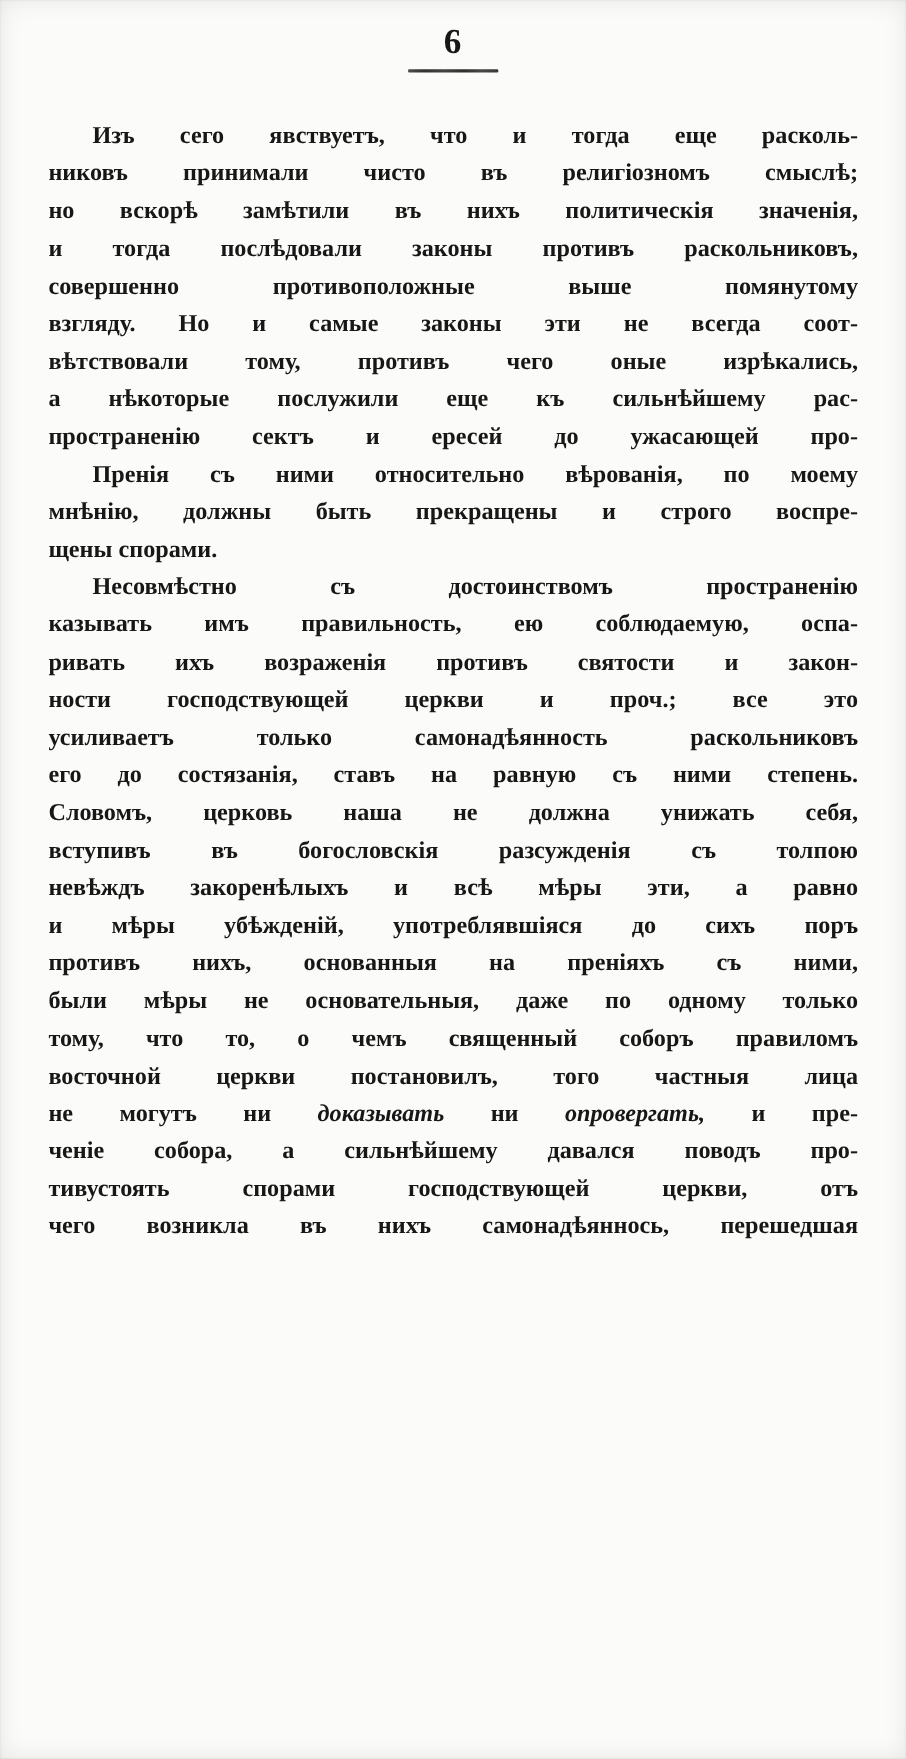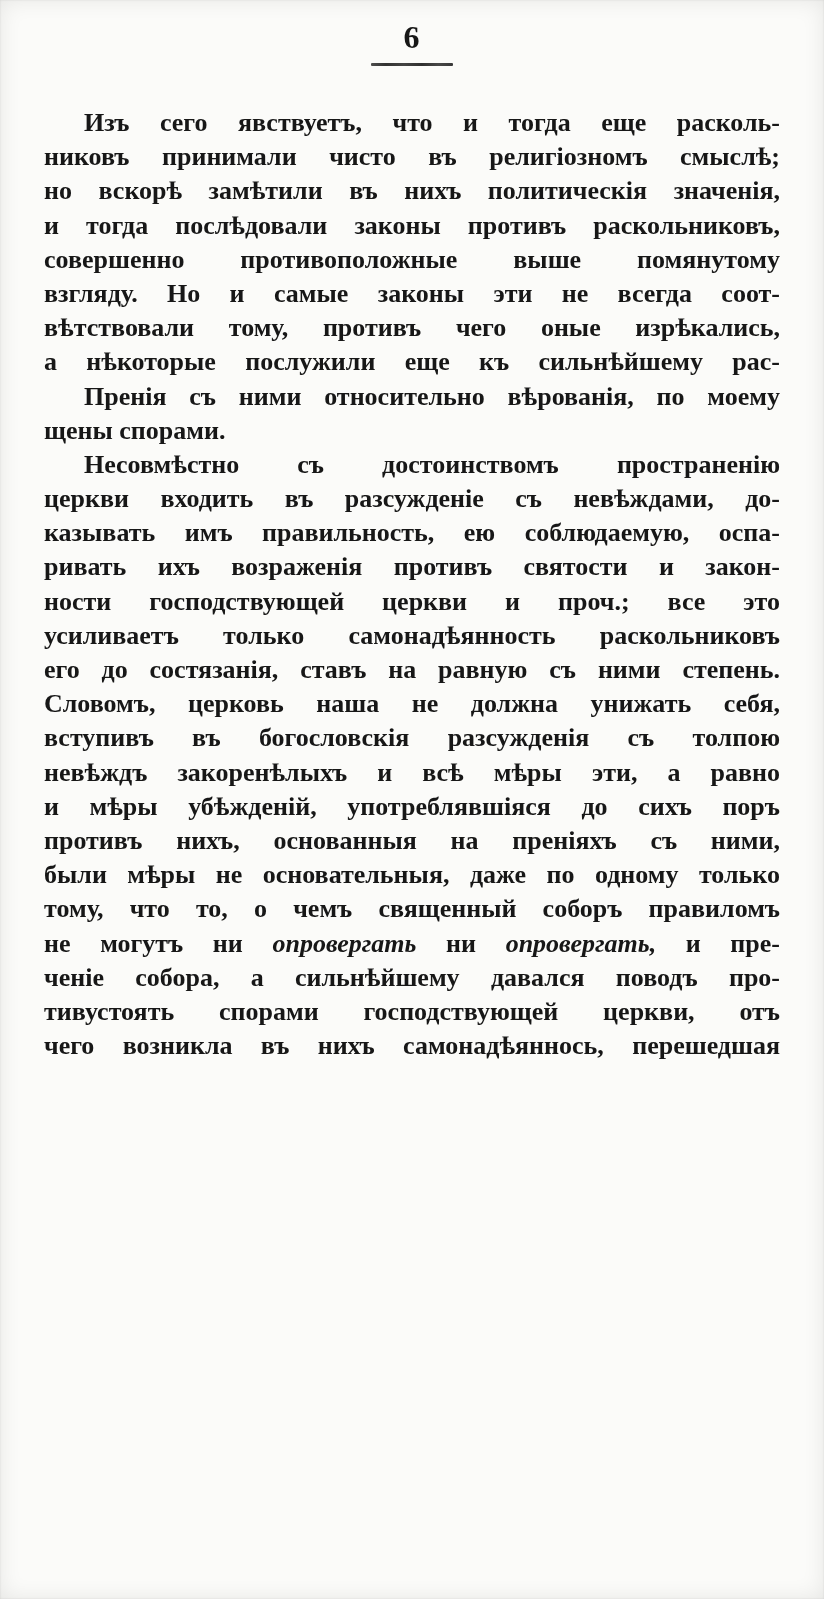--- a/index.html
+++ b/index.html
@@ -33,21 +33,21 @@
     margin:9px auto 0 auto;
     background:linear-gradient(90deg,#3a3a3a 0%,#1c1c1c 18%,#2f2f2f 40%,#191919 62%,#343434 82%,#222 100%);
     border-radius:1px;
     opacity:.9;
   }
   .text-block{
     position:absolute;
     top:106px;left:44px;right:44px;
   }
   .line{
-    font-size:26px;
+    font-size:22px;
     line-height:34.2px;
     height:34.2px;
     font-weight:bold;
     text-align:justify;
     text-align-last:justify;
     white-space:normal;
     overflow:hidden;
   }
   .line.indent{ text-indent:40px; }
   .line.last{ text-align-last:left; }
@@ -63,34 +63,36 @@
   </div>
   <div class="text-block">
       <div class="line indent"><span>Изъ сего явствуетъ, что и тогда еще расколь-</span></div>
       <div class="line"><span>никовъ принимали чисто въ религіозномъ смыслѣ;</span></div>
       <div class="line"><span>но вскорѣ замѣтили въ нихъ политическія значенія,</span></div>
       <div class="line"><span>и тогда послѣдовали законы противъ раскольниковъ,</span></div>
       <div class="line"><span>совершенно противоположные выше помянутому</span></div>
       <div class="line"><span>взгляду. Но и самые законы эти не всегда соот-</span></div>
       <div class="line"><span>вѣтствовали тому, противъ чего оные изрѣкались,</span></div>
       <div class="line"><span>а нѣкоторые послужили еще къ сильнѣйшему рас-</span></div>
+      <div class="line"><span>пространенію сектъ и ересей до ужасающей про-</span></div>
       <div class="line indent"><span>Пренія съ ними относительно вѣрованія, по моему</span></div>
+      <div class="line"><span>мнѣнію, должны быть прекращены и строго воспре-</span></div>
       <div class="line last"><span>щены спорами.</span></div>
       <div class="line indent"><span>Несовмѣстно съ достоинствомъ пространенію</span></div>
-      <div class="line"><span>церкви входить въ разсужденіе съ невѣждами, до-</span></div>
       <div class="line"><span>казывать имъ правильность, ею соблюдаемую, оспа-</span></div>
       <div class="line"><span>ривать ихъ возраженія противъ святости и закон-</span></div>
       <div class="line"><span>ности господствующей церкви и проч.; все это</span></div>
       <div class="line"><span>усиливаетъ только самонадѣянность раскольниковъ</span></div>
       <div class="line"><span>его до состязанія, ставъ на равную съ ними степень.</span></div>
       <div class="line"><span>Словомъ, церковь наша не должна унижать себя,</span></div>
       <div class="line"><span>вступивъ въ богословскія разсужденія съ толпою</span></div>
       <div class="line"><span>невѣждъ закоренѣлыхъ и всѣ мѣры эти, а равно</span></div>
       <div class="line"><span>и мѣры убѣжденій, употреблявшіяся до сихъ поръ</span></div>
       <div class="line"><span>противъ нихъ, основанныя на преніяхъ съ ними,</span></div>
       <div class="line"><span>были мѣры не основательныя, даже по одному только</span></div>
       <div class="line"><span>тому, что то, о чемъ священный соборъ правиломъ</span></div>
-      <div class="line"><span>не могутъ ни </span><span class="it">опровергать</span><span> ни </span><span class="it">опровергать,</span><span> и пре-</span></div>
+      <div class="line"><span>восточной церкви постановилъ, того частныя лица</span></div>
+      <div class="line"><span>не могутъ ни </span><span class="it">доказывать</span><span> ни </span><span class="it">опровергать,</span><span> и пре-</span></div>
       <div class="line"><span>ченіе собора, а сильнѣйшему давался поводъ про-</span></div>
       <div class="line"><span>тивустоять спорами господствующей церкви, отъ</span></div>
       <div class="line"><span>чего возникла въ нихъ самонадѣяннось, перешедшая</span></div>
     </div>
 </div>
 
 </body></html>

